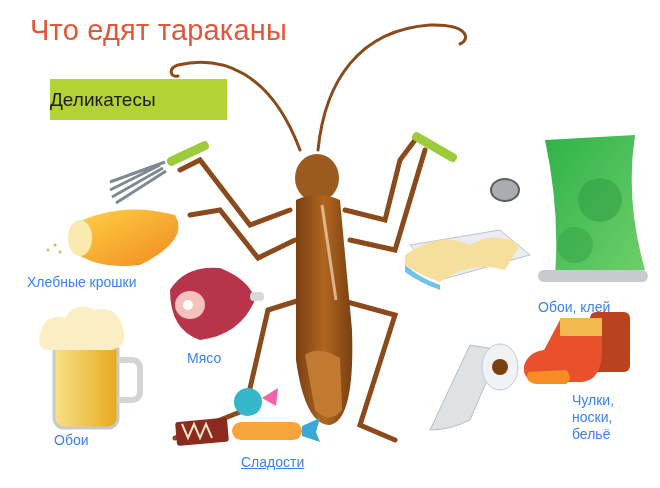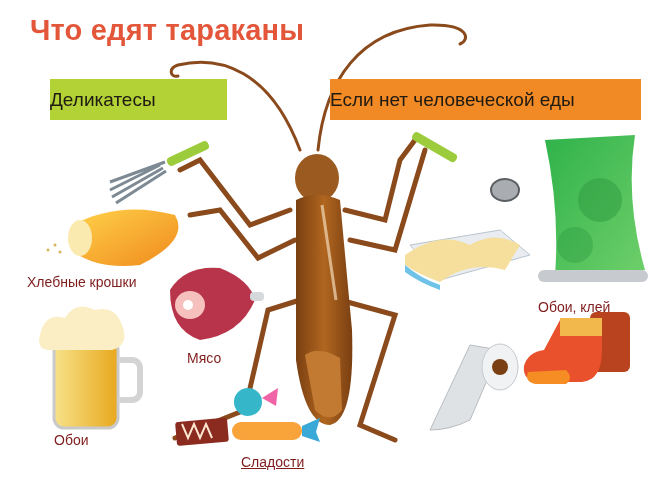--- a/index.html
+++ b/index.html
@@ -1,21 +1,21 @@
 <!DOCTYPE html>
 <html><head>
 <meta charset="utf-8">
 <style>
   html, body { margin:0; padding:0; background:#ffffff; }
   #canvas { position:relative; width:660px; height:488px; overflow:hidden; background:#fff; font-family:"Liberation Sans", sans-serif; }
-  .title { position:absolute; left:30px; top:14px; font-size:29px; font-weight:bold; color:#e3563a; letter-spacing:0.2px; white-space:nowrap; }
+  .title { position:absolute; left:30px; top:14px; font-size:29px; font-weight:normal; color:#e3563a; letter-spacing:0.2px; white-space:nowrap; }
   .cat { position:absolute; height:41px; line-height:41px; font-size:19px; color:#1f1a12; text-align:left; white-space:nowrap; }
   .cat-green { left:50px; top:79px; width:177px; background:#b2d235; }
   .cat-orange { left:330px; top:79px; width:311px; background:#f18a25; }
-  .lbl { position:absolute; font-size:14px; color:#7f1d1d; line-height:17px; white-space:nowrap; }
+  .lbl { position:absolute; font-size:14px; color:#3b82f6; line-height:17px; white-space:nowrap; }
   svg.art { position:absolute; left:0; top:0; }
 </style>
 </head>
 <body>
 
 <div id="canvas">
 
   <svg class="art" width="660" height="488" viewBox="0 0 660 488">
     <defs>
       <linearGradient id="roach" x1="0" x2="1">
@@ -121,22 +121,26 @@
       <rect x="590" y="312" width="40" height="60" rx="6" fill="#b8431e"></rect>
       <path d="M560 320 h42 v30 q0 30 -20 32 h-40 q-20 0 -18 -16 q4 -14 20 -16 z" fill="#e8512c"></path>
       <rect x="560" y="318" width="42" height="18" fill="#f3b84b"></rect>
       <path d="M528 372 q-4 10 8 12 h30 q8 -6 0 -14 z" fill="#f68c24"></path>
     </g>
   </svg>
 
   <div class="title">Что едят тараканы</div>
 
   <div class="cat cat-green">Деликатесы</div>
-  <div class="cat cat-orange">Если нет человеческой еды</div>
 
   <div class="lbl" style="left:27px; top:274px;">Хлебные крошки</div>
   <div class="lbl" style="left:187px; top:350px;">Мясо</div>
   <div class="lbl" style="left:54px; top:432px;">Обои</div>
   <div class="lbl" style="left:241px; top:454px;text-decoration:underline;">Сладости</div>
   <div class="lbl" style="left:538px; top:299px;">Обои, клей</div>
 
 
+  <div class="lbl" style="left:572px; top:392px;">
+    <div>Чулки,</div>
+    <div>носки,</div>
+    <div>бельё</div>
+  </div>
 </div>
 
 </body></html>

